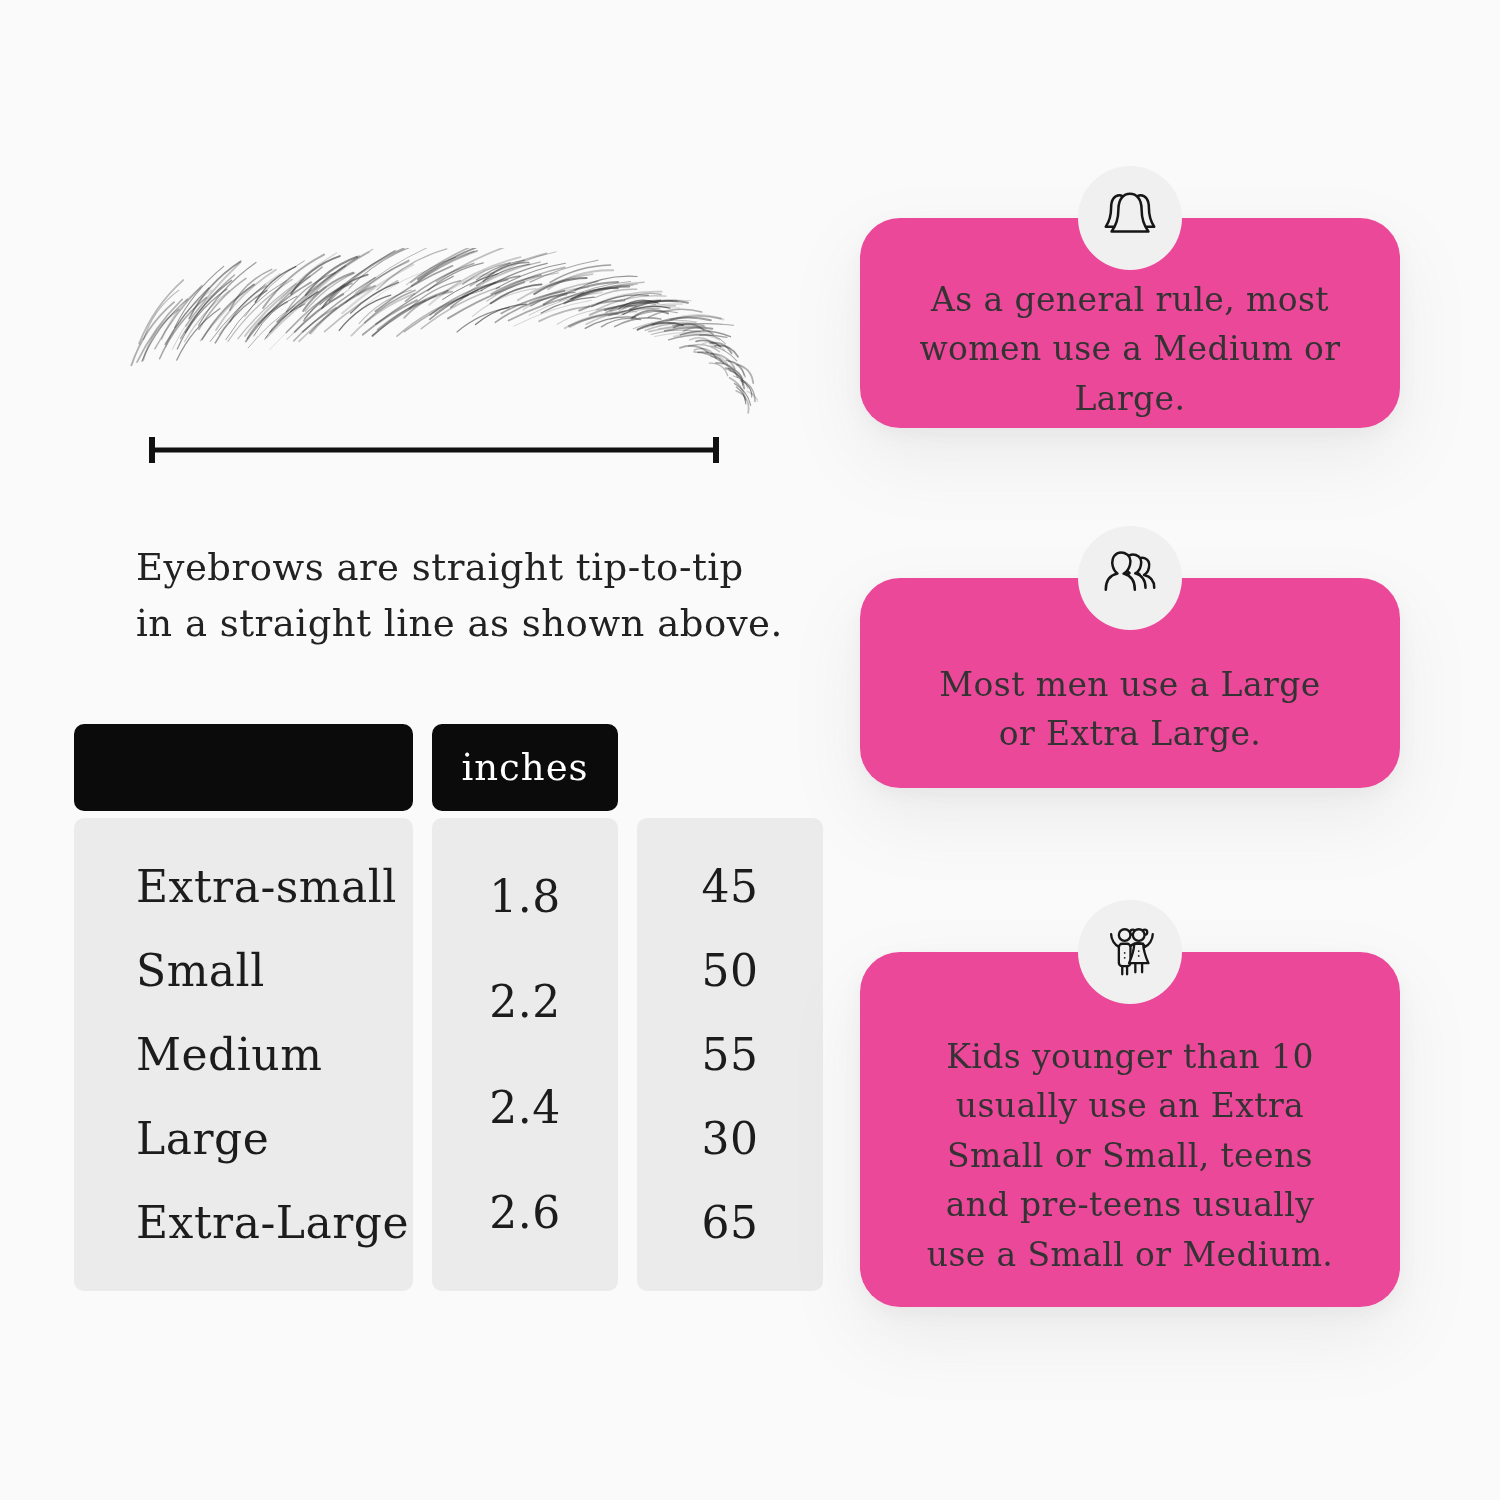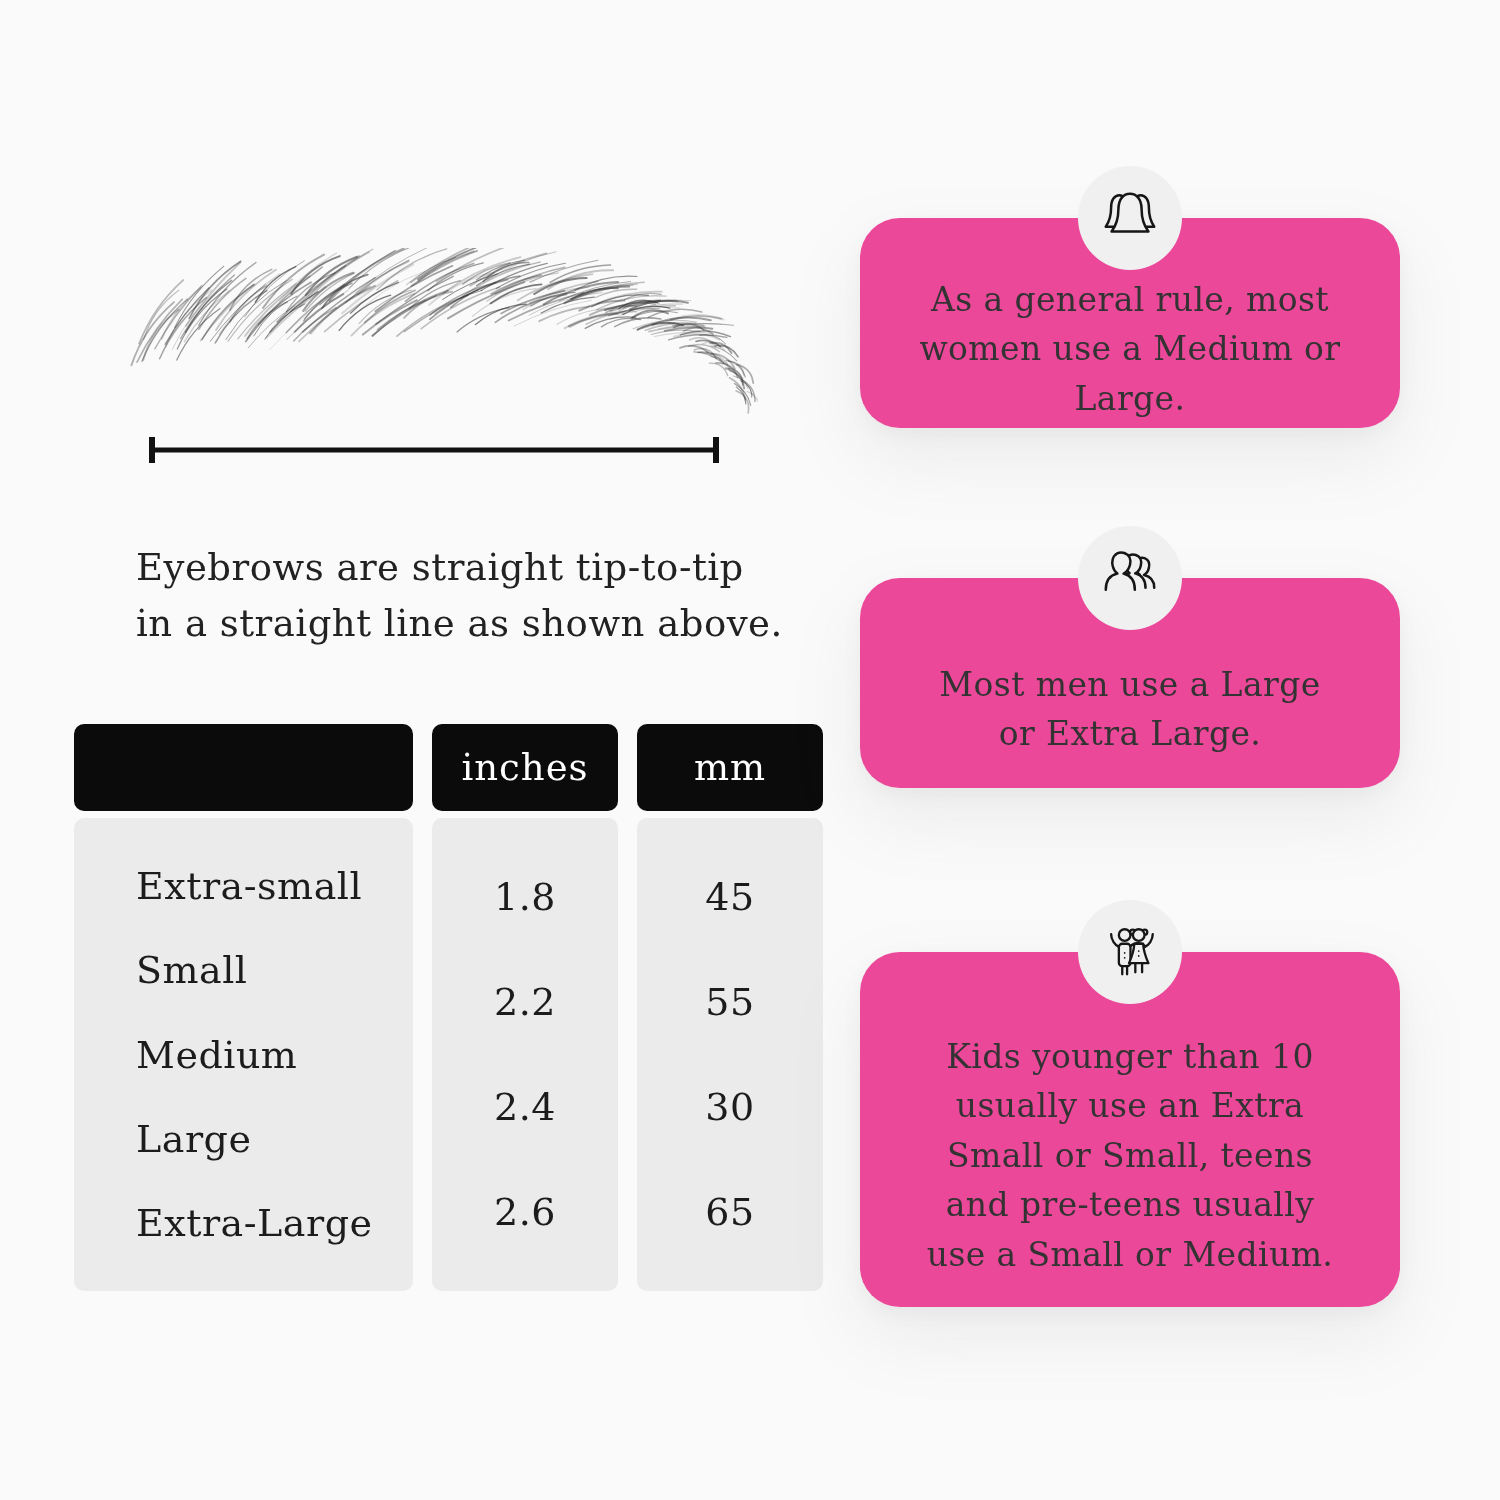--- a/index.html
+++ b/index.html
@@ -27,21 +27,21 @@
     font-size:37px;letter-spacing:1px;
   }
   .tbody{height:473px;margin-top:7px;}
   .tcol{
     background:#ebebeb;border-radius:10px;
     display:flex;flex-direction:column;
     padding:26px 0;box-sizing:border-box;
   }
   .tcell{
     flex:1;display:flex;align-items:center;justify-content:center;
-    font-size:38px;color:#1c1c1c;letter-spacing:0.5px;
+    font-size:44px;color:#1c1c1c;letter-spacing:0.5px;
   }
   .tcol-labels .tcell{justify-content:flex-start;padding-left:62px;}
   
   .card{
     position:absolute;left:860px;width:540px;
     background:#ec4899;border-radius:40px;
     box-shadow:0 30px 70px rgba(130,130,130,0.12),0 6px 18px rgba(130,130,130,0.07);
   }
   .card-1{top:218px;height:210px;}
   .card-2{top:578px;height:210px;}
@@ -311,38 +311,38 @@
 
   <div class="caption">
     <div>Eyebrows are straight tip-to-tip</div>
     <div>in a straight line as shown above.</div>
   </div>
 
   <div class="size-table">
     <div class="thead">
       <div class="th"></div>
       <div class="th">inches</div>
-      <div class="th">mm</div>
     </div>
     <div class="tbody">
       <div class="tcol tcol-labels">
         <div class="tcell">Extra-small</div>
         <div class="tcell">Small</div>
         <div class="tcell">Medium</div>
         <div class="tcell">Large</div>
         <div class="tcell">Extra-Large</div>
       </div>
       <div class="tcol">
         <div class="tcell">1.8</div>
         <div class="tcell">2.2</div>
         <div class="tcell">2.4</div>
         <div class="tcell">2.6</div>
       </div>
       <div class="tcol">
         <div class="tcell">45</div>
+        <div class="tcell">50</div>
         <div class="tcell">55</div>
         <div class="tcell">30</div>
         <div class="tcell">65</div>
       </div>
     </div>
   </div>
 
   <div class="card card-1">
     <div class="badge">
       <svg class="icon-svg" width="62" height="62" viewBox="0 0 64 64" fill="none" stroke="#161616" stroke-width="2.6" stroke-linejoin="round" stroke-linecap="round">

